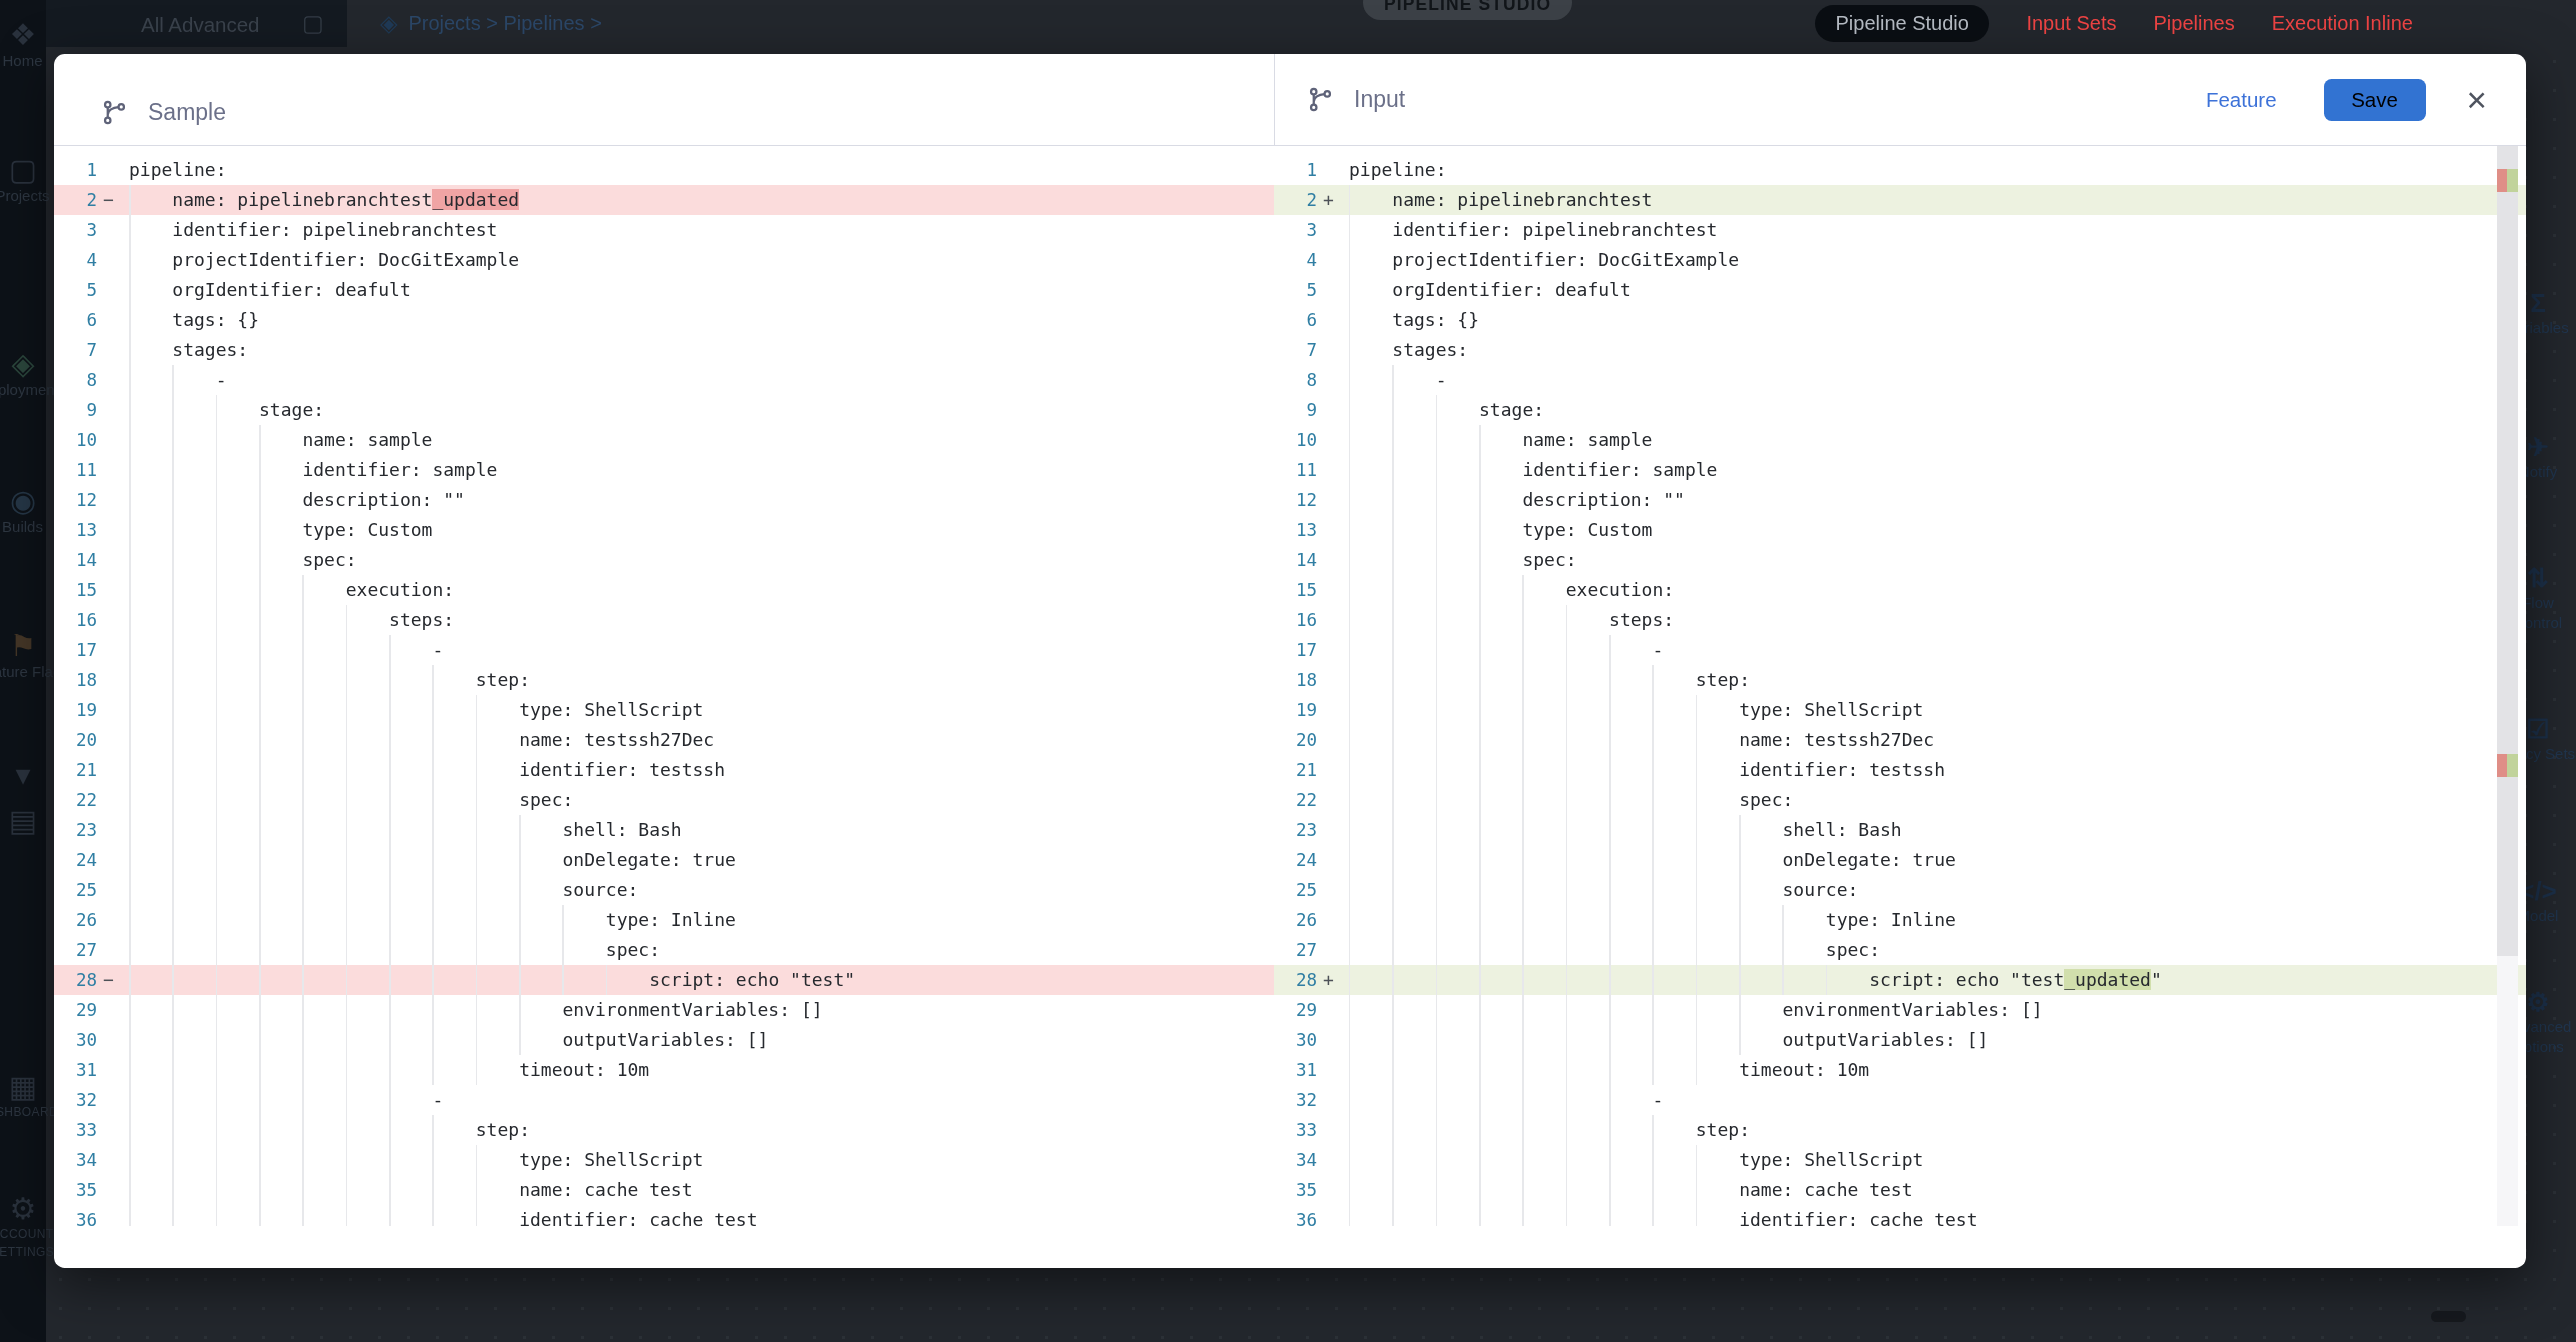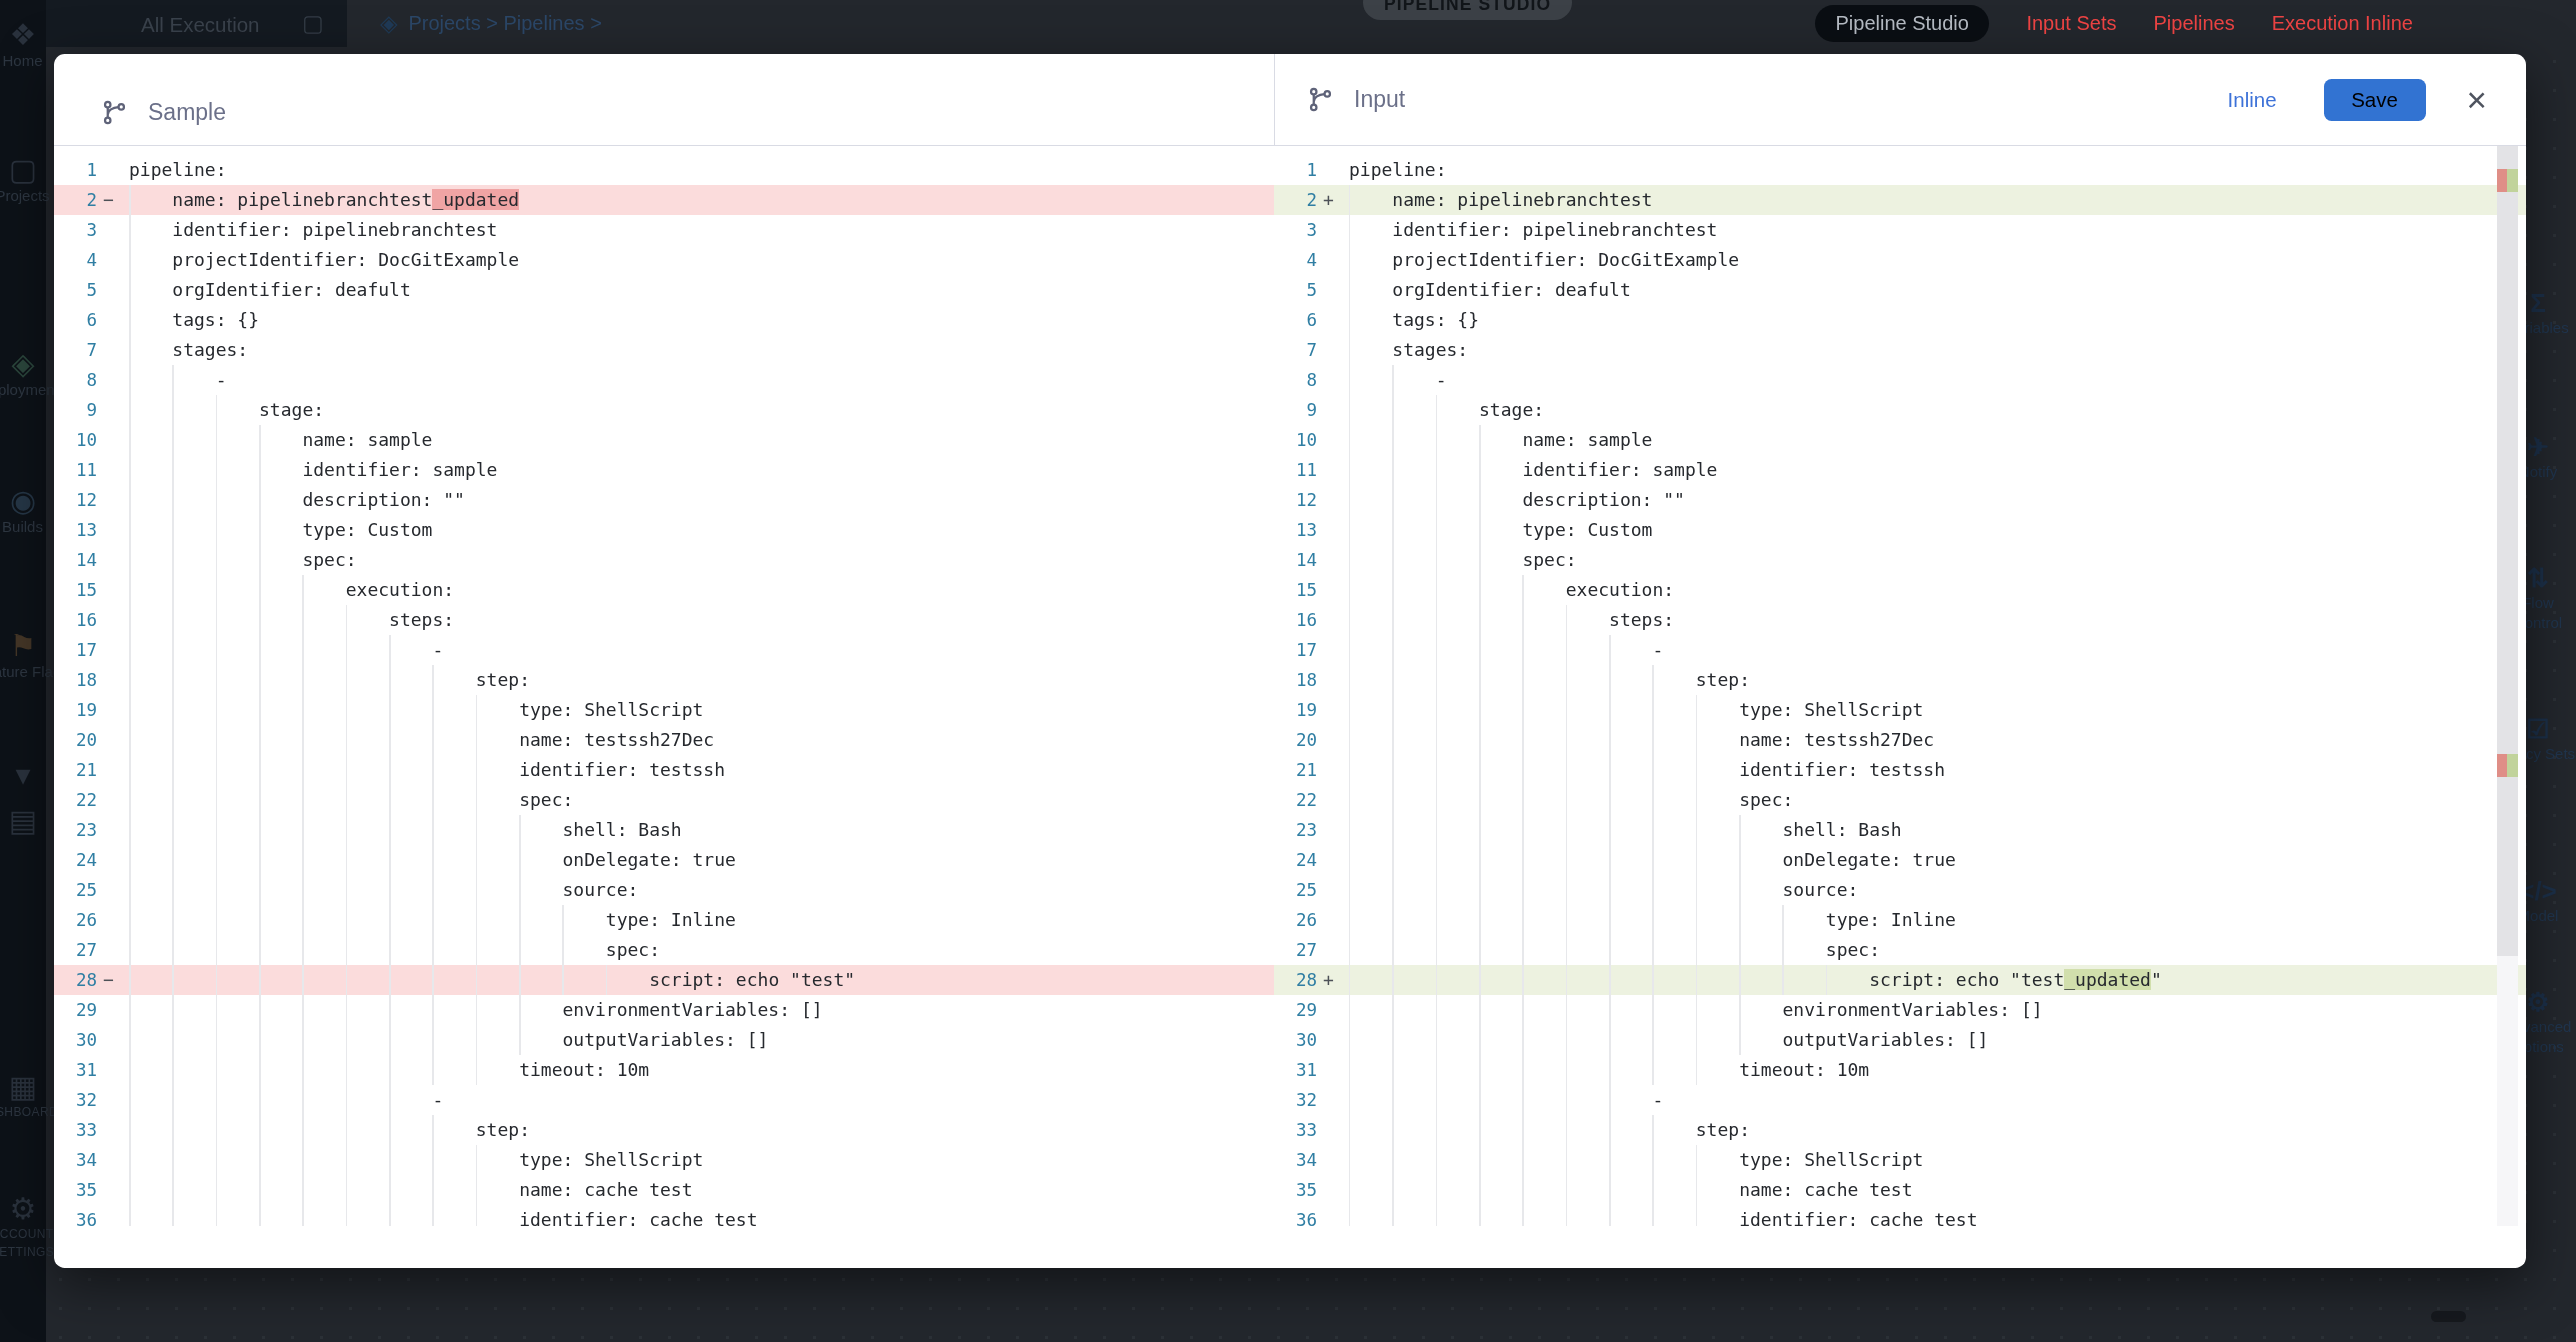--- a/index.html
+++ b/index.html
@@ -80,21 +80,21 @@
   .mk .h-add{left:10.7px;background:#c1d39b;}
   .m-footer{border-top:1.5px solid #d9dbe4;box-sizing:border-box;display:flex;align-items:center;justify-content:flex-end;padding-right:43px;}
   .total-lines{font-size:19px;font-weight:bold;color:#6b6e86;}
 </style>
 </head>
 <body>
 
 <div class="canvas-dots"></div>
 <div class="topbar">
   <div class="selector-panel">
-    <span class="sel-label">All Execution</span>
+    <span class="sel-label">All Advanced</span>
     <span class="cube">▢</span>
   </div>
   <div class="breadcrumb">
     <span class="bc-icon">◈</span>
     <span class="bc-text">Projects &gt; Pipelines &gt;</span>
   </div>
   <div class="studio-badge">PIPELINE STUDIO</div>
   <div class="tabs">
       <div class="tab active">Pipeline Studio</div>
       <div class="tab">Input Sets</div>
@@ -180,21 +180,21 @@
     </div>
     <div class="h-right">
       <svg class="branch-icon" viewBox="0 0 24 24" fill="none" stroke="currentColor" stroke-width="2">
         <circle cx="6" cy="5" r="2.4"></circle>
           <circle cx="6" cy="19" r="2.4"></circle>
           <circle cx="18" cy="7" r="2.4"></circle>
         <path d="M6 7.4 v9.2 M6 14 c0-4 4.5-6.5 9.4-6.8"></path>
       </svg>
       <span class="panel-title">Input</span>
       <div class="h-actions">
-        <button class="cancel-btn">Inline</button>
+        <button class="cancel-btn">Feature</button>
         <button class="save-btn">Save</button>
         <button class="close-btn">×</button>
       </div>
     </div>
   </div>
   <div class="m-body">
     <div class="pane left">
       <div class="code-area">
           <div class="row"><span class="num">1</span><span class="sign"></span><span class="content"><span>pipeline:</span></span></div>
           <div class="row del"><span class="num">2</span><span class="sign">−</span><span class="content"><span class="ws" style="width: calc(4ch);"></span><span>name: pipelinebranchtest</span><span class="chip-del">_updated</span></span></div>

